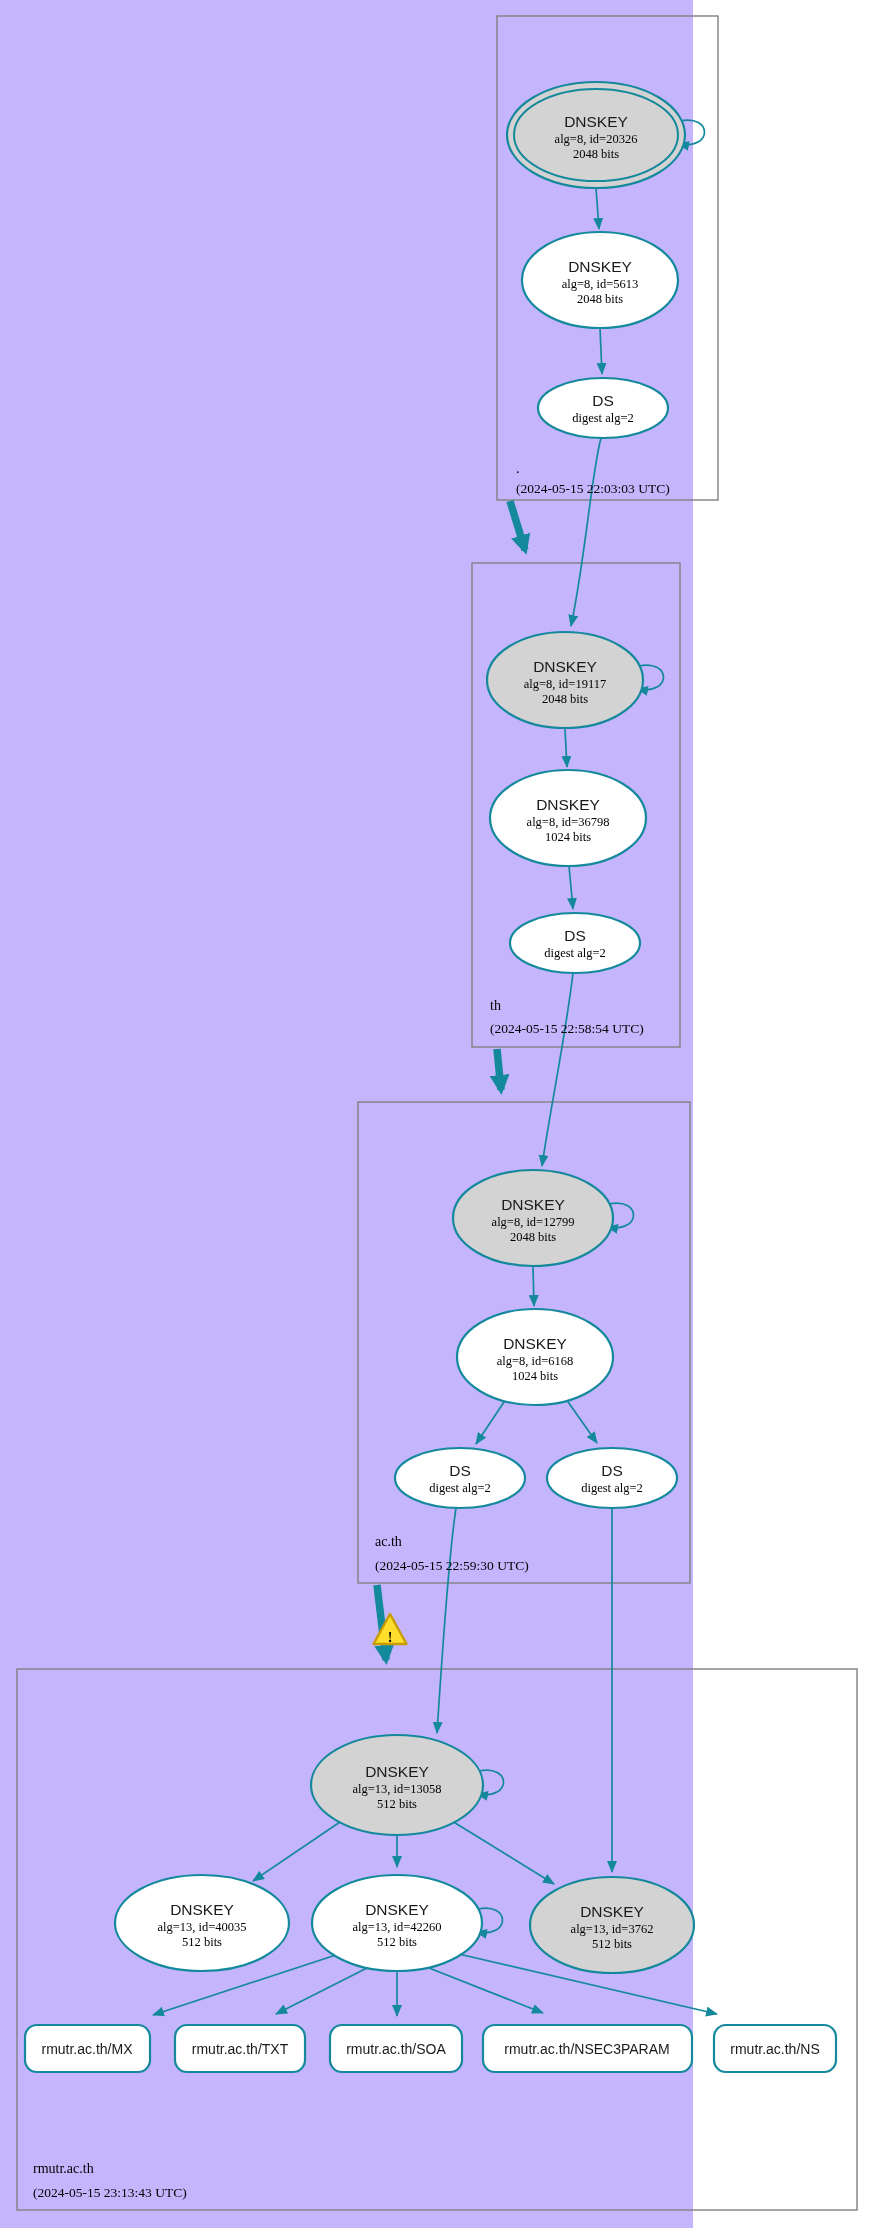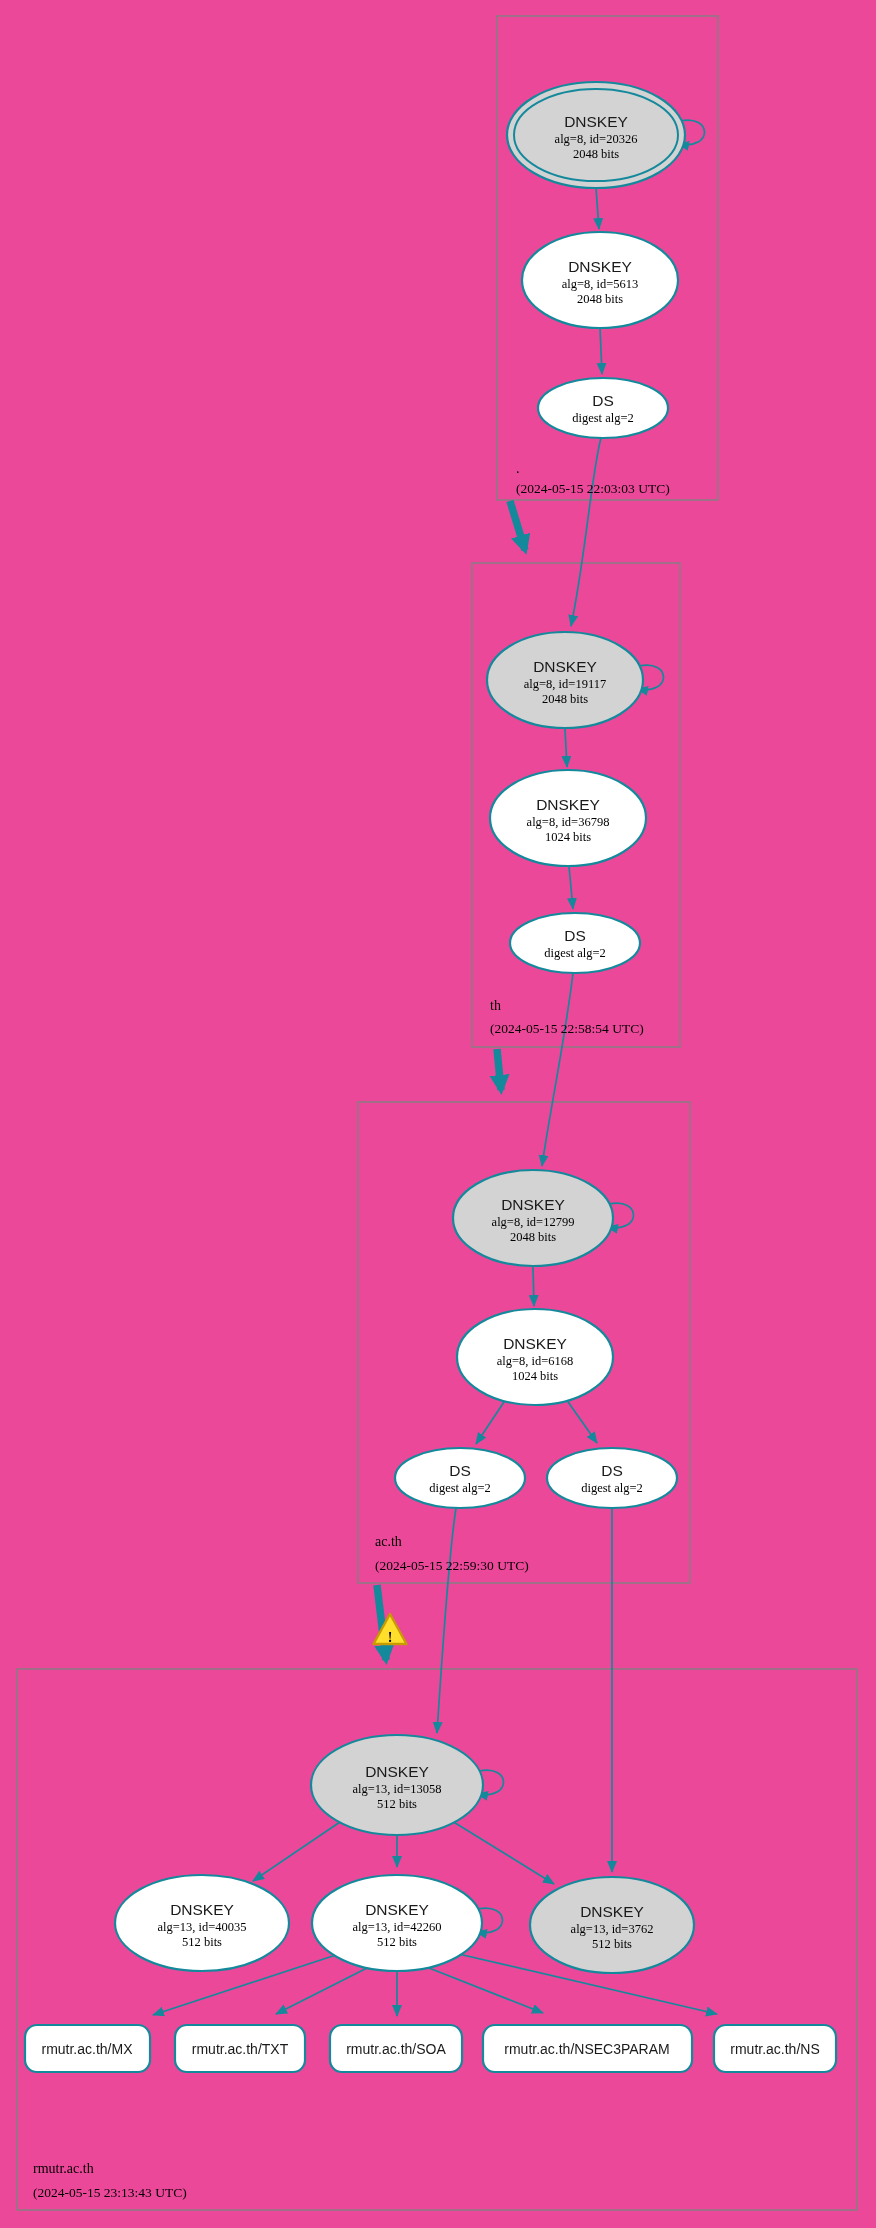--- a/index.html
+++ b/index.html
@@ -1,16 +1,16 @@
 <!DOCTYPE html>
 <html><head>
 <meta charset="utf-8">
 <style>
   html,body{margin:0;padding:0;background:#ffffff;}
-  .stage{position:relative;width:876px;height:2228px;background:#ec4899;font-family:"Liberation Sans",sans-serif;}
+  .stage{position:relative;width:693px;height:2228px;background:#c4b5fd;font-family:"Liberation Sans",sans-serif;}
   svg{position:absolute;left:0;top:0;}
   .zonebox{fill:none;stroke:#808080;stroke-width:1.4;}
   .edge{fill:none;stroke:#15899c;stroke-width:1.7;}
   .edge-thick{fill:none;stroke:#15899c;stroke-width:7.5;}
   .node-sep{fill:#d3d3d3;stroke:#15899c;stroke-width:2.2;}
   .node-plain{fill:#ffffff;stroke:#15899c;stroke-width:2.2;}
   .node-inner{fill:none;stroke:#15899c;stroke-width:2;}
   .rrset{fill:#ffffff;stroke:#15899c;stroke-width:2.2;}
   .t-title{font-family:"Liberation Sans",sans-serif;font-size:15.5px;fill:#1a1a1a;text-anchor:middle;}
   .t-detail{font-family:"Liberation Serif",serif;font-size:12.5px;fill:#000000;text-anchor:middle;}

